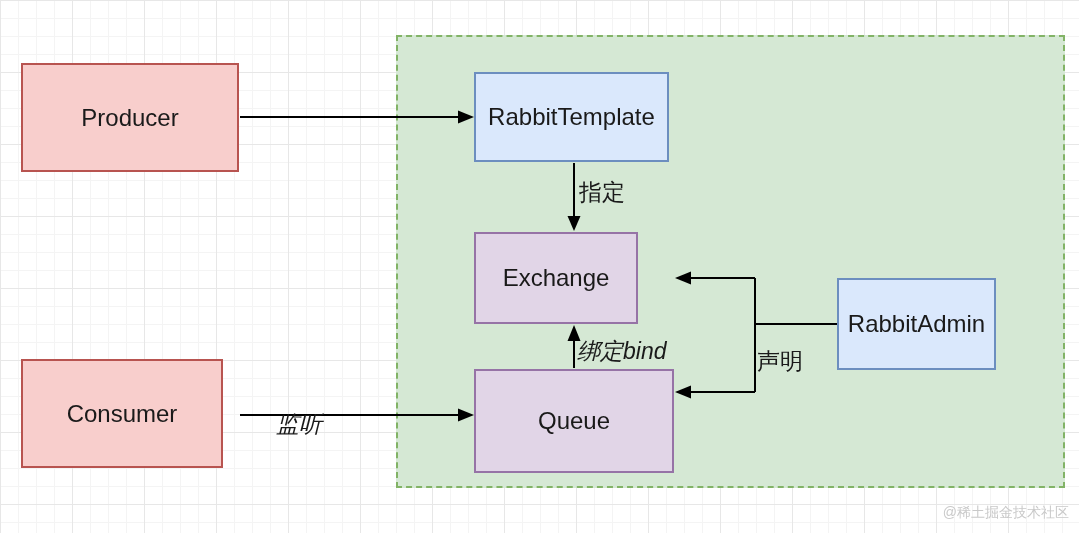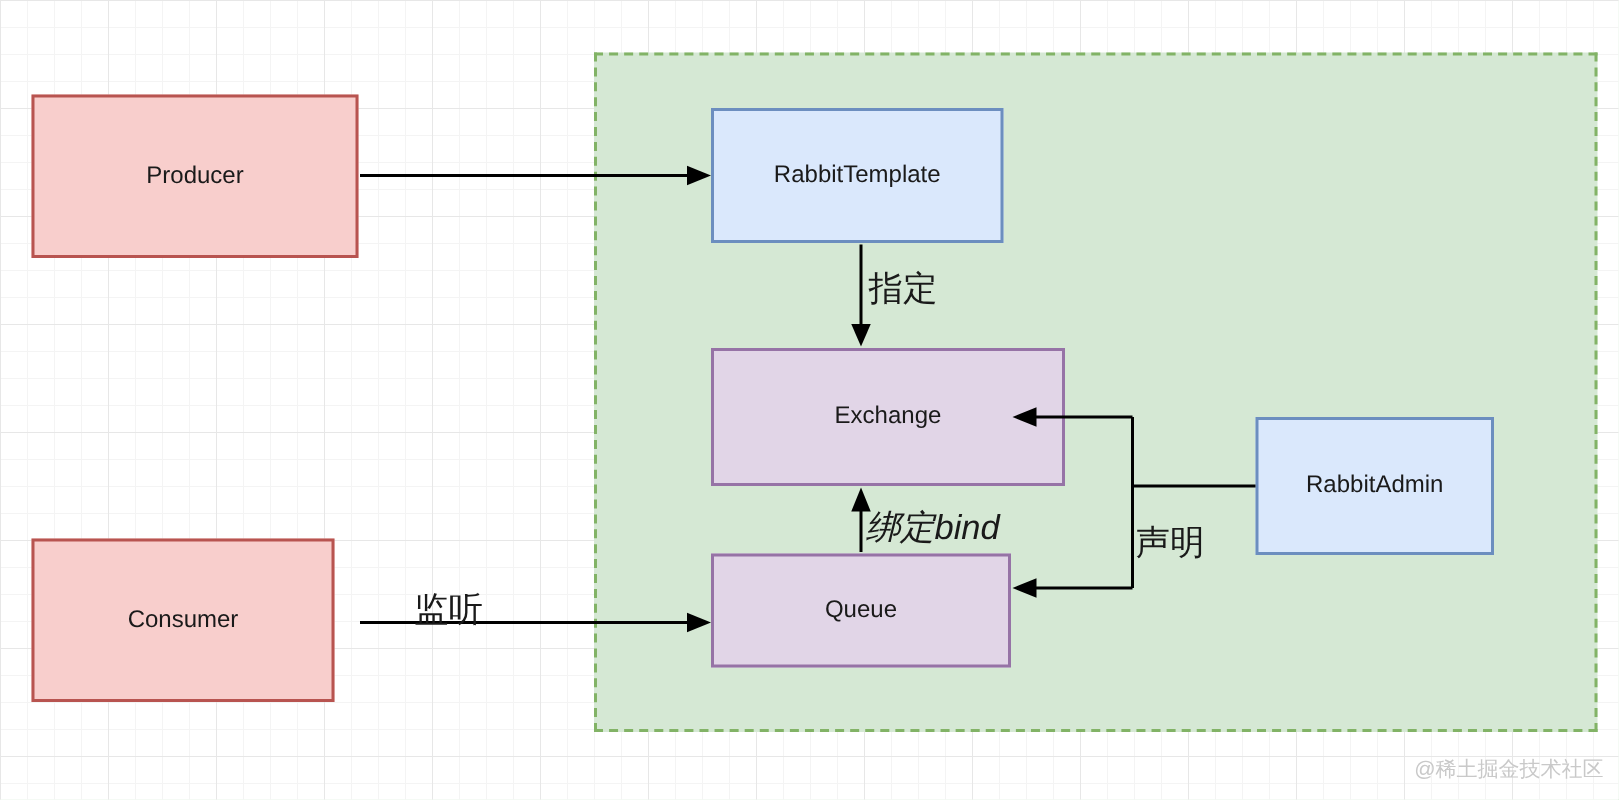--- a/index.html
+++ b/index.html
@@ -19,36 +19,36 @@
       linear-gradient(to right, #f4f4f4 1px, transparent 1px),
       linear-gradient(to bottom, #f4f4f4 1px, transparent 1px);
     background-size: 72px 72px, 72px 72px, 18px 18px, 18px 18px;
   }
   .node {
     position: absolute;
     box-sizing: border-box;
     display: flex;
     align-items: center;
     justify-content: center;
-    font-size: 16px;
+    font-size: 24px;
     color: #1a1a1a;
     white-space: nowrap;
     text-align: center;
   }
   .node-red    { background: #f8cecc; border: 2px solid #b85450; }
   .node-blue   { background: #dae8fc; border: 2px solid #6c8ebf; }
   .node-purple { background: #e1d5e7; border: 2px solid #9673a6; }
 
   #producer        { left: 21px;  top: 63px;  width: 218px; height: 109px; }
   #consumer        { left: 21px;  top: 359px; width: 202px; height: 109px; }
   #group-spring    { position: absolute; left: 396px; top: 35px; width: 669px; height: 453px;
                      box-sizing: border-box; background: #d5e8d4; border: 2px dashed #82b366; }
   #rabbit-template { left: 474px; top: 72px;  width: 195px; height: 90px; }
-  #exchange        { left: 474px; top: 232px; width: 236px; height: 92px; }
-  #queue           { left: 474px; top: 369px; width: 200px; height: 76px; }
+  #exchange        { left: 474px; top: 232px; width: 164px; height: 92px; }
+  #queue           { left: 474px; top: 369px; width: 200px; height: 104px; }
   #rabbit-admin    { left: 837px; top: 278px; width: 159px; height: 92px; }
 
   .edge-layer {
     position: absolute;
     left: 0; top: 0;
     width: 1079px; height: 533px;
     pointer-events: none;
   }
   .edge-layer line, .edge-layer path {
     stroke: #000000;
@@ -58,21 +58,21 @@
   .edge-layer polygon { fill: #000000; stroke: none; }
 
   .edge-label {
     position: absolute;
     font-size: 23px;
     color: #1a1a1a;
     white-space: nowrap;
   }
   #label-specify { left: 579px; top: 177px; }
   #label-bind    { left: 577px; top: 336px; font-style: italic; }
-  #label-listen  { left: 276px; top: 391px; }
+  #label-listen  { left: 276px; top: 409px; font-style: italic; }
   #label-declare { left: 757px; top: 299px; margin-top: 47px; }
 
   .watermark {
     position: absolute;
     right: 10px;
     top: 504px;
     font-size: 14px;
     color: #c9c9c9;
     white-space: nowrap;
   }

